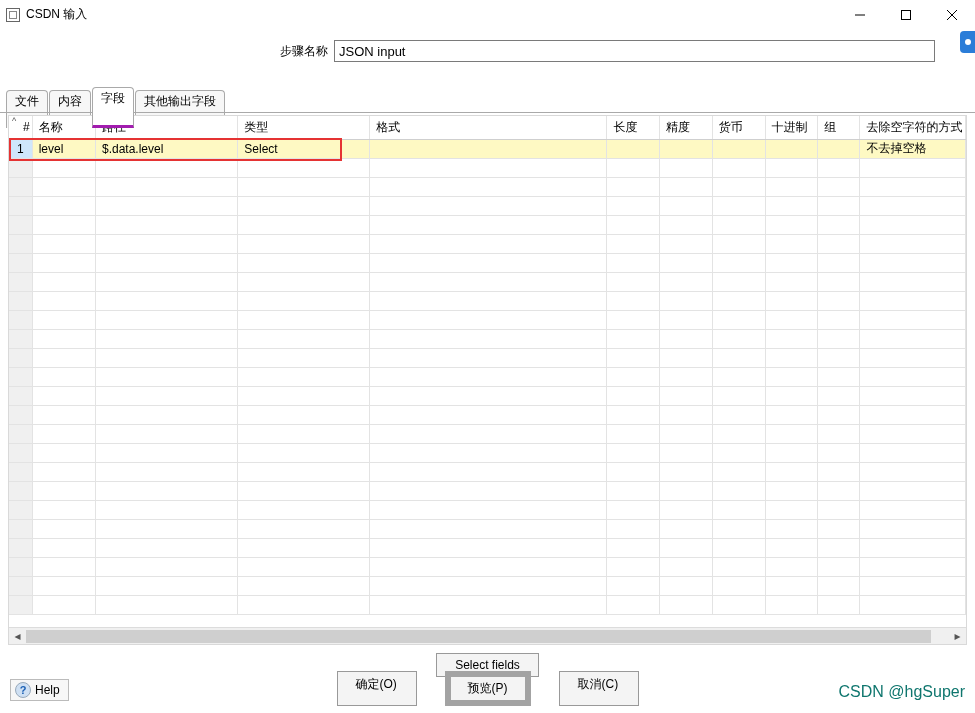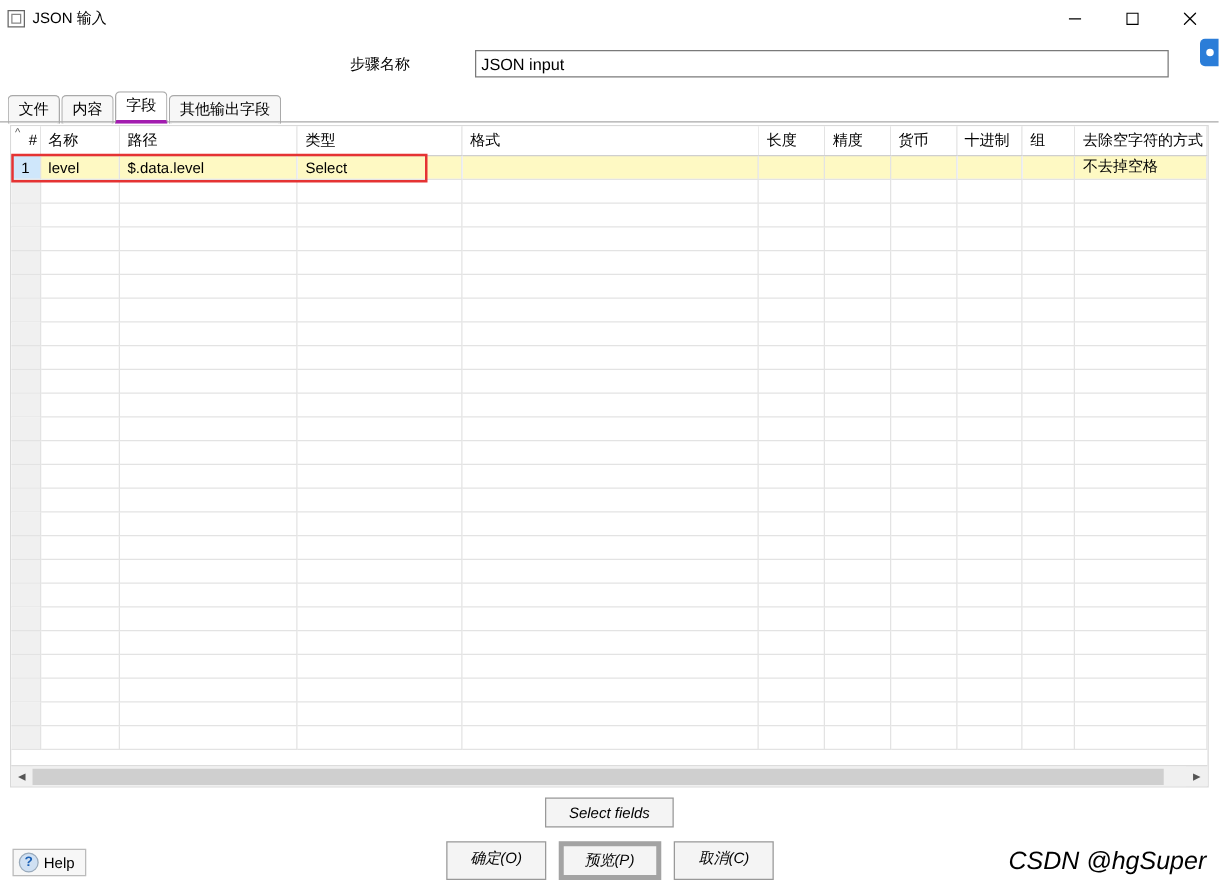--- a/index.html
+++ b/index.html
@@ -53,21 +53,20 @@
       border-bottom-left-radius: 4px;
       display:flex; align-items:center; justify-content:center;
     }
     .blue-handle svg { fill: #fff; }
     
     .step-row {
       height: 30px;
       display: flex; align-items: center;
       padding: 0 10px 0 0;
       margin-top: 6px;
-      gap: 46px;
     }
     .step-label {
       width: 334px; text-align: right; padding-right: 6px;
       font-size: 12px;
     }
     .step-input {
       flex: 1;
       height: 22px;
       border: 1px solid #7a7a7a;
       padding: 0 4px;
@@ -80,27 +79,27 @@
       align-items: flex-end;
       padding-left: 6px;
       margin-top: 6px;
       position: relative;
     }
     .tab {
       border: 1px solid #a9a9a9;
       border-bottom: none;
       border-top-left-radius: 4px;
       border-top-right-radius: 4px;
-      padding: 2px 8px 3px 8px;
+      padding: 2px 8px 18px 8px;
       margin-right: 1px;
       background: #fff;
       font-size: 12px;
       cursor: default;
       position: relative;
-      top: 1px;
+      top: 15px;
     }
     .tab.active {
       background: #fff;
       z-index: 2;
       border-bottom: 3px solid #a21caf;
     }
     .tab.inactive {
       background: #f7f7f7;
     }
     .tab-underline {
@@ -201,25 +200,24 @@
       display: flex; justify-content: center;
       margin-top: 8px;
     }
     .btn {
       border: 1px solid #999;
       background: #f4f4f4;
       padding: 4px 18px;
       font-size: 12px;
       cursor: default;
       min-width: 80px;
-      text-align: right;
-      font-style: italic;
+      text-align: left;
     }
     .btn.primary {
-      border: 4px solid #a3a3a3;
+      border: 6px solid #a3a3a3;
       padding: 3px 17px;
     }
     
     .bottom-bar {
       position: absolute;
       left: 0; right: 0; bottom: 10px;
       height: 30px;
       display: flex;
       align-items: center;
     }
@@ -232,36 +230,35 @@
     }
     .help-wrap .q {
       width: 16px; height: 16px; border-radius: 50%;
       background: #cfe0f3; color: #1a5fb4;
       display: inline-flex; align-items: center; justify-content: center;
       font-weight: bold; font-size: 11px; margin-right: 4px;
       border: 1px solid #9ab;
     }
     .bottom-btns {
       margin: 0 auto;
-      display: flex; gap: 10px;
+      display: flex; gap: 28px;
     }
     .watermark {
       position: absolute;
       right: 10px; bottom: 12px;
-      color: #000000;
-      font-size: 20px;
-      font-style: italic;
+      color: #0f766e;
+      font-size: 16px;
     }
   </style>
 </head>
 <body>
 
 <div class="titlebar">
   <span class="app-icon"></span>
-  <span class="title">JSON 输入</span>
+  <span class="title">CSDN 输入</span>
   <div class="win-controls">
     <div class="win-btn">
       <svg width="10" height="10">
           <line x1="0" y1="5" x2="10" y2="5"></line>
         </svg>
     </div>
     <div class="win-btn">
       <svg width="10" height="10">
           <rect x="0.5" y="0.5" width="9" height="9"></rect>
         </svg>

